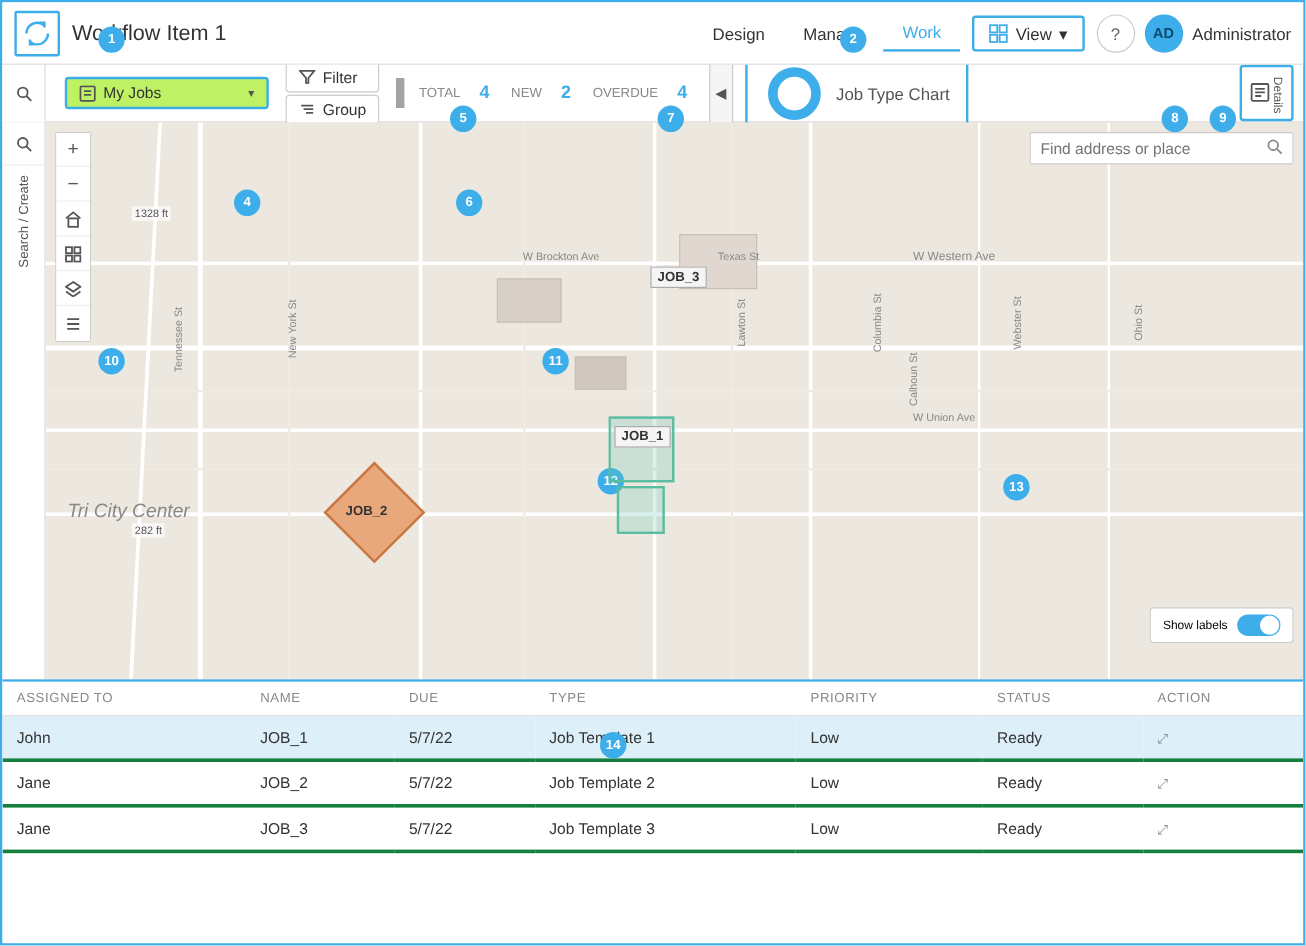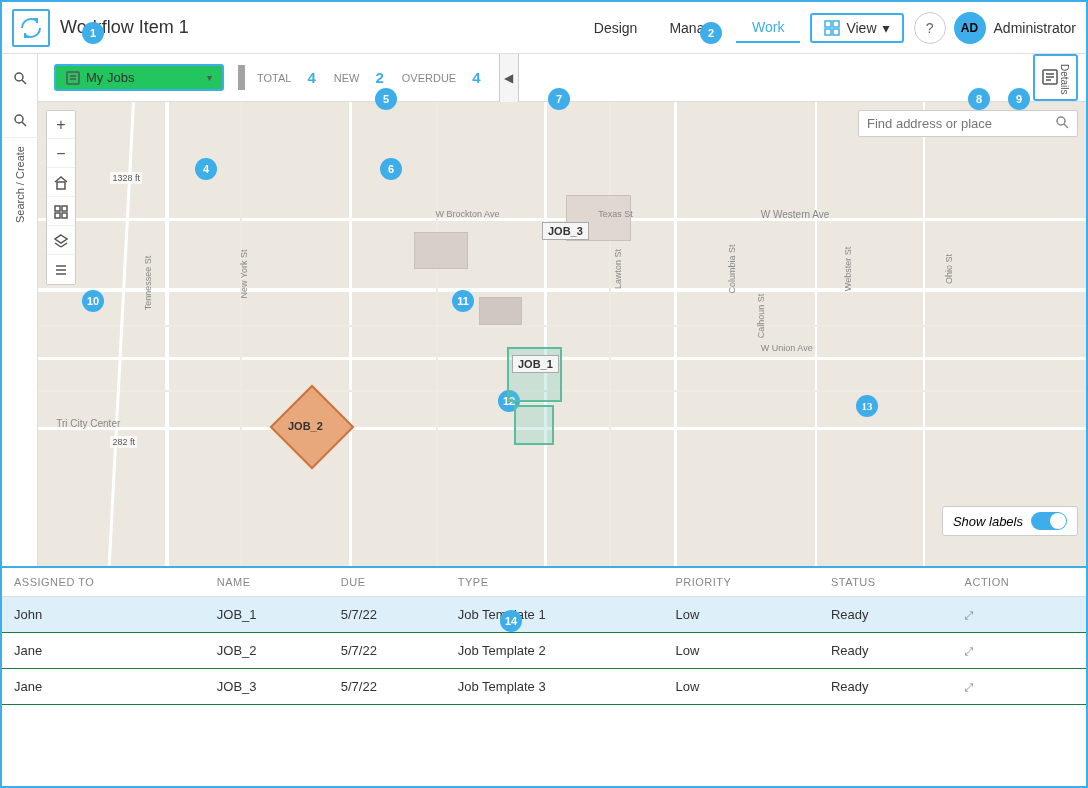--- a/index.html
+++ b/index.html
@@ -11,30 +11,30 @@
     .header { display: flex; align-items: center; height: 52px; background: #fff; border-bottom: 1px solid #ddd; padding: 0 10px; gap: 10px; flex-shrink: 0; }
     .header-logo { width: 38px; height: 38px; border: 2px solid #3daee9; display: flex; align-items: center; justify-content: center; border-radius: 2px; }
     .header-logo svg { width: 24px; height: 24px; }
     .header-title { font-size: 18px; color: #333; font-weight: normal; margin-right: auto; }
     .header-nav { display: flex; gap: 0; }
     .nav-item { padding: 6px 16px; font-size: 14px; color: #333; cursor: pointer; border: none; background: none; }
     .nav-item.active { color: #3daee9; border-bottom: 2px solid #3daee9; }
     .view-btn { display: flex; align-items: center; gap: 6px; padding: 5px 12px; border: 2px solid #3daee9; border-radius: 3px; background: #fff; color: #333; font-size: 14px; cursor: pointer; }
     .header-right { display: flex; align-items: center; gap: 8px; }
     .help-btn { width: 32px; height: 32px; border: 1px solid #ccc; border-radius: 50%; display: flex; align-items: center; justify-content: center; background: #fff; cursor: pointer; font-size: 14px; color: #666; }
-    .avatar { width: 32px; height: 32px; background: #3daee9; border-radius: 50%; display: flex; align-items: center; justify-content: center; color: #000000; font-size: 12px; font-weight: bold; }
+    .avatar { width: 32px; height: 32px; background: #3daee9; border-radius: 50%; display: flex; align-items: center; justify-content: center; color: #0c4a6e; font-size: 12px; font-weight: bold; }
     .admin-text { font-size: 14px; color: #333; }
 
     
     .main-content { display: flex; flex-direction: column; flex: 1; overflow: hidden; }
 
     
     .toolbar { display: flex; align-items: center; height: 48px; background: #fff; border-bottom: 1px solid #ddd; padding: 0 8px; gap: 6px; flex-shrink: 0; position: relative; }
 
-    .jobs-dropdown { display: flex; align-items: center; gap: 6px; border: 2px solid #3daee9; border-radius: 3px; padding: 4px 10px; min-width: 170px; background: #22c55e; cursor: pointer; margin-left: 38px; }
+    .jobs-dropdown { display: flex; align-items: center; gap: 6px; border: 2px solid #3daee9; border-radius: 3px; padding: 4px 10px; min-width: 170px; background: #bef264; cursor: pointer; margin-left: 38px; }
     .jobs-dropdown-text { font-size: 13px; color: #333; flex: 1; }
     .dropdown-arrow { font-size: 10px; color: #555; }
     .tool-btn { display: flex; align-items: center; gap: 6px; padding: 4px 10px; border: 1px solid #ccc; border-radius: 3px; background: #fff; cursor: pointer; font-size: 13px; color: #333; }
     .tool-btn svg { width: 14px; height: 14px; }
     .stat-row { display: flex; justify-content: space-between; align-items: center; gap: 16px; font-size: 12px; }
     .stat-label { color: #888; text-transform: uppercase; font-size: 11px; }
     .stat-value { color: #3daee9; font-size: 15px; font-weight: bold; }
 
     .collapse-btn { width: 20px; height: 60px; background: #f5f5f5; border: 1px solid #ccc; display: flex; align-items: center; justify-content: center; cursor: pointer; font-size: 12px; color: #555; }
     .donut-chart { width: 50px; height: 50px; }
@@ -46,37 +46,37 @@
     .map-controls { position: absolute; left: 8px; top: 8px; display: flex; flex-direction: column; gap: 1px; background: #fff; border: 1px solid #ccc; border-radius: 2px; z-index: 10; }
     .map-ctrl-btn { width: 28px; height: 28px; display: flex; align-items: center; justify-content: center; background: #fff; border: none; border-bottom: 1px solid #eee; cursor: pointer; font-size: 16px; color: #555; }
     .map-ctrl-btn:last-child { border-bottom: none; }
 
     
     .map-search { position: absolute; top: 8px; right: 8px; display: flex; align-items: center; background: #fff; border: 1px solid #ccc; border-radius: 2px; padding: 4px 8px; z-index: 10; width: 220px; }
     .map-search input { border: none; outline: none; font-size: 13px; color: #b91c1c; flex: 1; background: transparent; }
     .map-search-icon { font-size: 14px; color: #888; cursor: pointer; }
 
     
-    .show-labels { position: absolute; bottom: 30px; right: 8px; display: flex; align-items: center; gap: 8px; background: #fff; border: 1px solid #ccc; border-radius: 3px; padding: 5px 10px; z-index: 10; font-size: 13px; font-style: italic; }
+    .show-labels { position: absolute; bottom: 30px; right: 8px; display: flex; align-items: center; gap: 8px; background: #fff; border: 1px solid #ccc; border-radius: 3px; padding: 5px 10px; z-index: 10; font-size: 10px; }
     .toggle-switch { width: 36px; height: 18px; background: #3daee9; border-radius: 9px; position: relative; cursor: pointer; }
     .toggle-knob { width: 16px; height: 16px; background: #fff; border-radius: 50%; position: absolute; top: 1px; right: 1px; }
 
     
     .map-attr { position: absolute; bottom: 0; left: 0; right: 0; background: rgba(255,255,255,0.8); font-size: 10px; color: #555; padding: 2px 6px; z-index: 10; }
 
     
     .left-sidebar { position: absolute; left: 0; top: 0; width: 36px; height: 100%; background: #fff; border-right: 1px solid #ddd; display: flex; flex-direction: column; align-items: center; z-index: 5; }
     .sidebar-icon-btn { width: 36px; height: 36px; display: flex; align-items: center; justify-content: center; cursor: pointer; color: #555; font-size: 14px; border-bottom: 1px solid #eee; }
     .sidebar-label { writing-mode: vertical-rl; transform: rotate(180deg); font-size: 11px; color: #555; padding: 8px 0; cursor: pointer; }
 
     
     .table-section { height: 220px; background: #fff; border-top: 2px solid #3daee9; overflow-y: auto; flex-shrink: 0; }
     .data-table { width: 100%; border-collapse: collapse; }
     .data-table th { background: #fff; padding: 8px 12px; text-align: left; font-size: 11px; color: #888; font-weight: normal; text-transform: uppercase; border-bottom: 1px solid #ddd; letter-spacing: 0.5px; position: sticky; top: 0; }
-    .data-table td { padding: 10px 12px; font-size: 13px; color: #333; border-bottom: 1px solid #15803d; }
+    .data-table td { padding: 10px 12px; font-size: 13px; color: #333; border-bottom: 3px solid #15803d; }
     .data-table tr.selected td { background: #ddf0fa; }
     .expand-icon { font-size: 11px; color: #888; cursor: pointer; }
     .col-assigned { color: #3daee9; }
 
     
     .table-section::-webkit-scrollbar { width: 8px; }
     .table-section::-webkit-scrollbar-track { background: #f0f0f0; }
     .table-section::-webkit-scrollbar-thumb { background: #ccc; border-radius: 4px; }
 
     
@@ -138,38 +138,60 @@
       <div class="jobs-dropdown" style="margin-left:44px;">
         <svg width="14" height="14" viewBox="0 0 14 14" fill="none" stroke="#555" stroke-width="1.5">
             <rect x="1" y="1" width="12" height="12" rx="1"></rect>
             <line x1="4" y1="5" x2="10" y2="5"></line>
             <line x1="4" y1="8" x2="10" y2="8"></line>
           </svg>
         <span class="jobs-dropdown-text">My Jobs</span>
         <span class="dropdown-arrow">▾</span>
       </div>
 
+      <div style="display:flex;flex-direction:column;gap:2px;margin-left:8px;">
+        <button class="tool-btn">
+          <svg width="14" height="14" viewBox="0 0 14 14" fill="none" stroke="#555" stroke-width="1.5">
+              <polygon points="1,2 13,2 8,8 8,12 6,12 6,8"></polygon>
+            </svg>
+          <span>Filter</span>
+        </button>
+        <button class="tool-btn">
+          <svg width="14" height="14" viewBox="0 0 14 14" fill="none" stroke="#555" stroke-width="1.5">
+              <line x1="2" y1="4" x2="12" y2="4"></line>
+              <line x1="4" y1="7" x2="12" y2="7"></line>
+              <line x1="6" y1="10" x2="12" y2="10"></line>
+            </svg>
+          <span>Group</span>
+        </button>
+      </div>
 
       <div style="border-left:7px solid #a3a3a3;margin-left:8px;padding:4px 12px;display:flex;gap:18px;">
         <div class="stat-row">
           <span class="stat-label">TOTAL</span>
           <span class="stat-value">4</span>
         </div>
         <div class="stat-row">
           <span class="stat-label">NEW</span>
           <span class="stat-value">2</span>
         </div>
         <div class="stat-row">
           <span class="stat-label">OVERDUE</span>
           <span class="stat-value">4</span>
         </div>
       </div>
 
       <button class="collapse-btn">◀</button>
 
+      <div style="border:2px solid #3daee9;border-radius:3px;display:flex;align-items:center;gap:10px;padding:6px 14px;margin-left:4px;">
+        <svg class="donut-chart" width="50" height="50" viewBox="0 0 50 50">
+          <circle cx="25" cy="25" r="18" fill="none" stroke="#3daee9" stroke-width="8"></circle>
+        </svg>
+        <span style="font-size:14px;color:#555;">Job Type Chart</span>
+      </div>
 
       <div style="flex:1;"></div>
 
       <div style="display:flex;align-items:center;border:2px solid #3daee9;border-radius:3px;padding:4px 6px;cursor:pointer;">
         <svg width="18" height="18" viewBox="0 0 18 18" fill="none" stroke="#555" stroke-width="1.5">
             <rect x="2" y="2" width="14" height="14" rx="1"></rect>
             <line x1="5" y1="6" x2="13" y2="6"></line>
             <line x1="5" y1="9" x2="13" y2="9"></line>
             <line x1="5" y1="12" x2="10" y2="12"></line>
           </svg>
@@ -210,21 +232,21 @@
         <div style="position:absolute;top:38%;left:11%;font-size:9px;color:#888;transform:rotate(-90deg);transform-origin:center;white-space:nowrap;">Tennessee St</div>
         <div style="position:absolute;top:23%;left:40%;font-size:9px;color:#888;white-space:nowrap;">W Brockton Ave</div>
         <div style="position:absolute;top:23%;left:55%;font-size:9px;color:#888;white-space:nowrap;">Texas St</div>
         <div style="position:absolute;top:35%;left:55%;font-size:9px;color:#888;transform:rotate(-90deg);transform-origin:center;white-space:nowrap;">Lawton St</div>
         <div style="position:absolute;top:35%;left:65%;font-size:9px;color:#888;transform:rotate(-90deg);transform-origin:center;white-space:nowrap;">Columbia St</div>
         <div style="position:absolute;top:35%;left:76%;font-size:9px;color:#888;transform:rotate(-90deg);transform-origin:center;white-space:nowrap;">Webster St</div>
         <div style="position:absolute;top:35%;left:86%;font-size:9px;color:#888;transform:rotate(-90deg);transform-origin:center;white-space:nowrap;">Ohio St</div>
         <div style="position:absolute;top:23%;left:70%;font-size:10px;color:#888;white-space:nowrap;">W Western Ave</div>
         <div style="position:absolute;top:52%;left:70%;font-size:9px;color:#888;white-space:nowrap;">W Union Ave</div>
         <div style="position:absolute;top:36%;left:20%;font-size:9px;color:#888;transform:rotate(-90deg);transform-origin:center;white-space:nowrap;">New York St</div>
-        <div style="position:absolute;top:68%;left:5%;font-size:10px;color:#888;">Tri City Center</div>
+        <div style="position:absolute;top:68%;left:5%;font-size:16px;color:#888;font-style:italic;">Tri City Center</div>
 
         <div style="position:absolute;top:15%;left:10%;font-size:9px;color:#555;background:rgba(255,255,255,0.7);padding:1px 2px;">1328 ft</div>
         <div style="position:absolute;top:72%;left:10%;font-size:9px;color:#555;background:rgba(255,255,255,0.7);padding:1px 2px;">282 ft</div>
 
         <div style="position:absolute;top:45%;left:68%;font-size:9px;color:#888;transform:rotate(-90deg);transform-origin:center;white-space:nowrap;">Calhoun St</div>
       </div>
 
       <div class="left-sidebar">
         <div class="sidebar-icon-btn">
           <svg width="14" height="14" viewBox="0 0 14 14" fill="none" stroke="#555" stroke-width="1.5">
@@ -372,16 +394,16 @@
   <div class="callout" style="top:88px;left:968px;">8</div>
 
   <div class="callout" style="top:88px;left:1008px;">9</div>
 
   <div class="callout" style="top:290px;left:82px;text-align:center;">10</div>
 
   <div class="callout" style="top:290px;left:452px;">11</div>
 
   <div class="callout" style="top:390px;left:498px;">12</div>
 
-  <div class="callout" style="top:395px;left:856px;font-family:Liberation Serif, serif;">13</div>
+  <div class="callout" style="top:395px;left:836px;">13</div>
 
   <div class="callout" style="top:610px;left:500px;">14</div>
 </div>
 
 </body></html>

